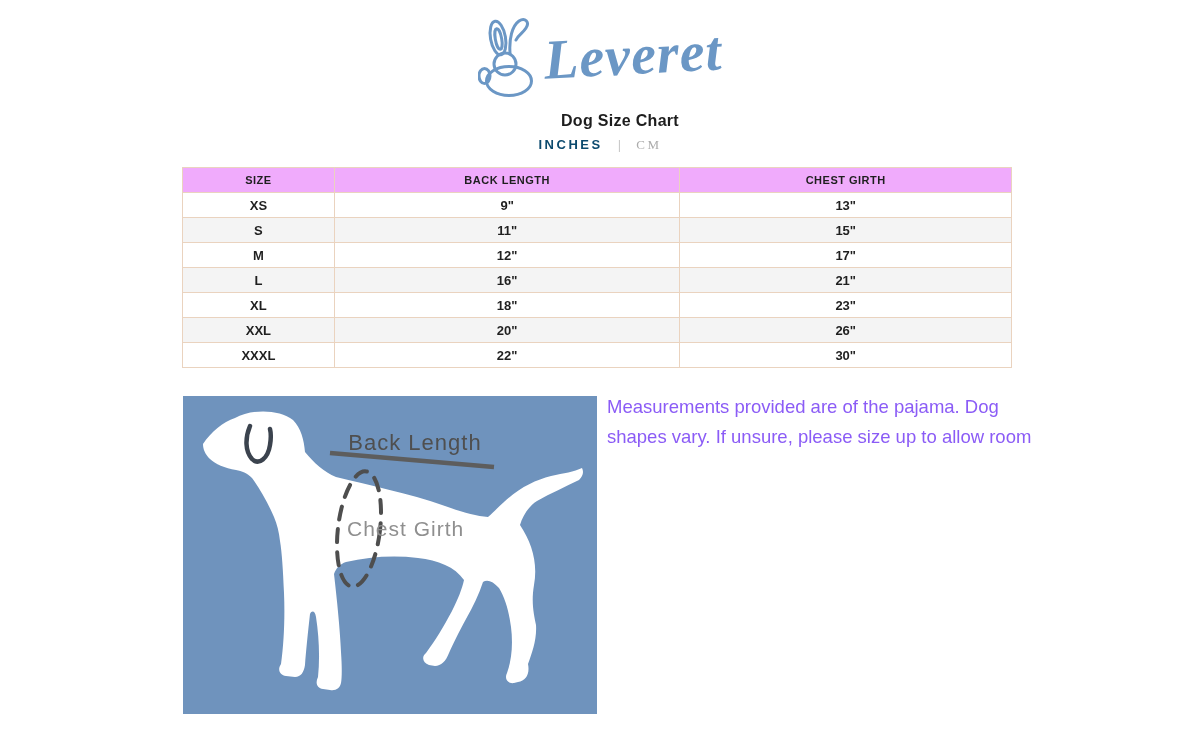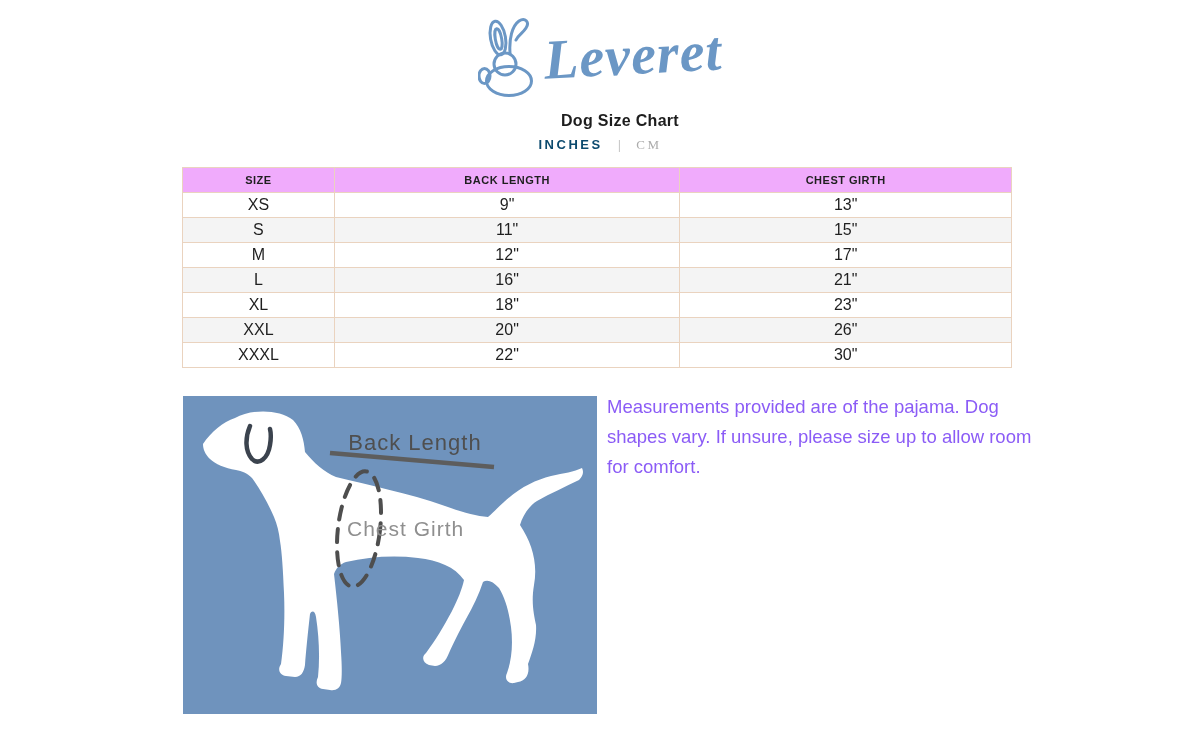--- a/index.html
+++ b/index.html
@@ -20,21 +20,21 @@
              font-size:13px;letter-spacing:2.5px;}
   .unit-inches{color:#0c4a6e;font-weight:600;cursor:pointer;}
   .unit-divider{color:#c9c9c9;margin:0 9px;font-weight:400;letter-spacing:0;}
   .unit-cm{color:#acacac;font-weight:400;cursor:pointer;font-family:Liberation Serif, serif;}
 
   
   .size-table{position:absolute;left:182px;top:167px;width:830px;border-collapse:collapse;}
   .size-table th,.size-table td{border:1px solid #ead3bf;height:24px;padding:0;
       text-align:center;vertical-align:middle;color:#1f1f1f;}
   .size-table th{background:#f0abfc;font-size:11px;font-weight:700;letter-spacing:.5px;}
-  .size-table td{font-size:16px;font-weight:400;}
+  .size-table td{font-size:13px;font-weight:700;}
   .size-table tbody tr:nth-child(even) td{background:#f4f4f4;}
 
   
   .dog-diagram{position:absolute;left:183px;top:396px;width:414px;height:318px;
                background:#6f93bd;}
   .dog-diagram svg{display:block;}
 
   
   .note{position:absolute;left:607px;top:392px;width:440px;
         font-size:18.5px;line-height:30px;color:#8b5cf6;}
@@ -182,16 +182,15 @@
 
       <ellipse cx="176" cy="133" rx="21" ry="58" transform="rotate(7 176 133)" fill="none" stroke="#4e4e4e" stroke-width="4" stroke-dasharray="13 10" stroke-linecap="round"></ellipse>
 
       <text x="164" y="140" font-size="21" fill="#8f8f8f" letter-spacing="1" font-family="Liberation Sans, sans-serif">Chest Girth</text>
     </svg>
   </div>
 
   <div class="note">
     <span>Measurements provided are of the pajama. Dog</span>
     <span>shapes vary. If unsure, please size up to allow room</span>
-    <span>for comfort.</span>
   </div>
 
 </div>
 
 </body></html>

